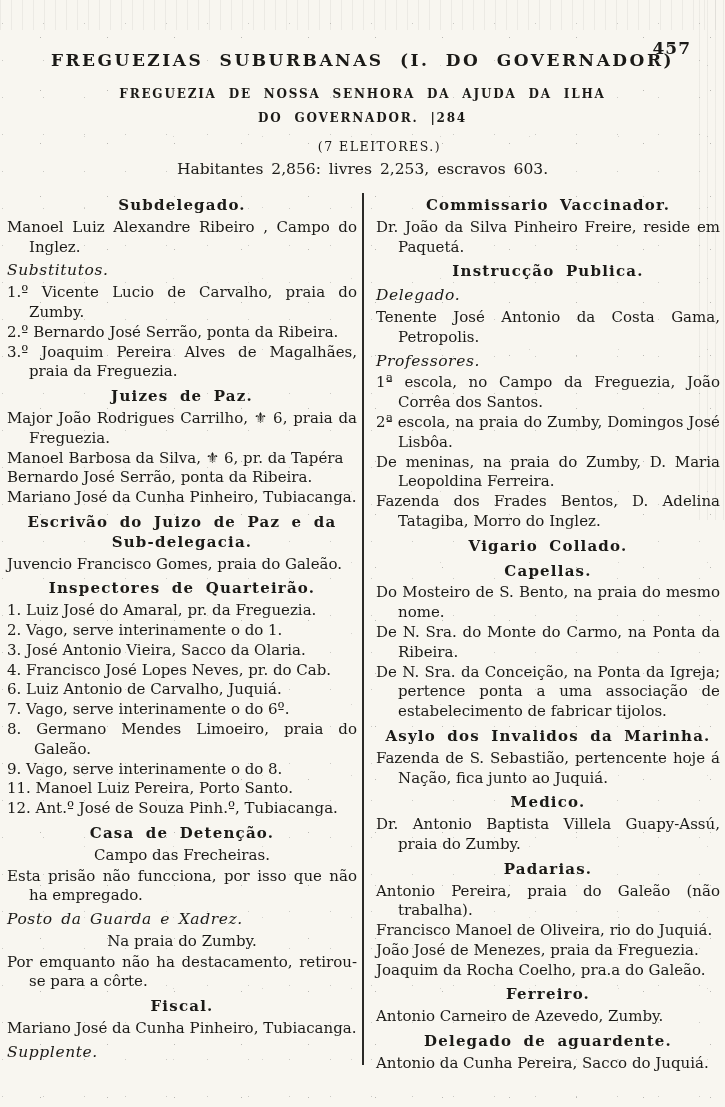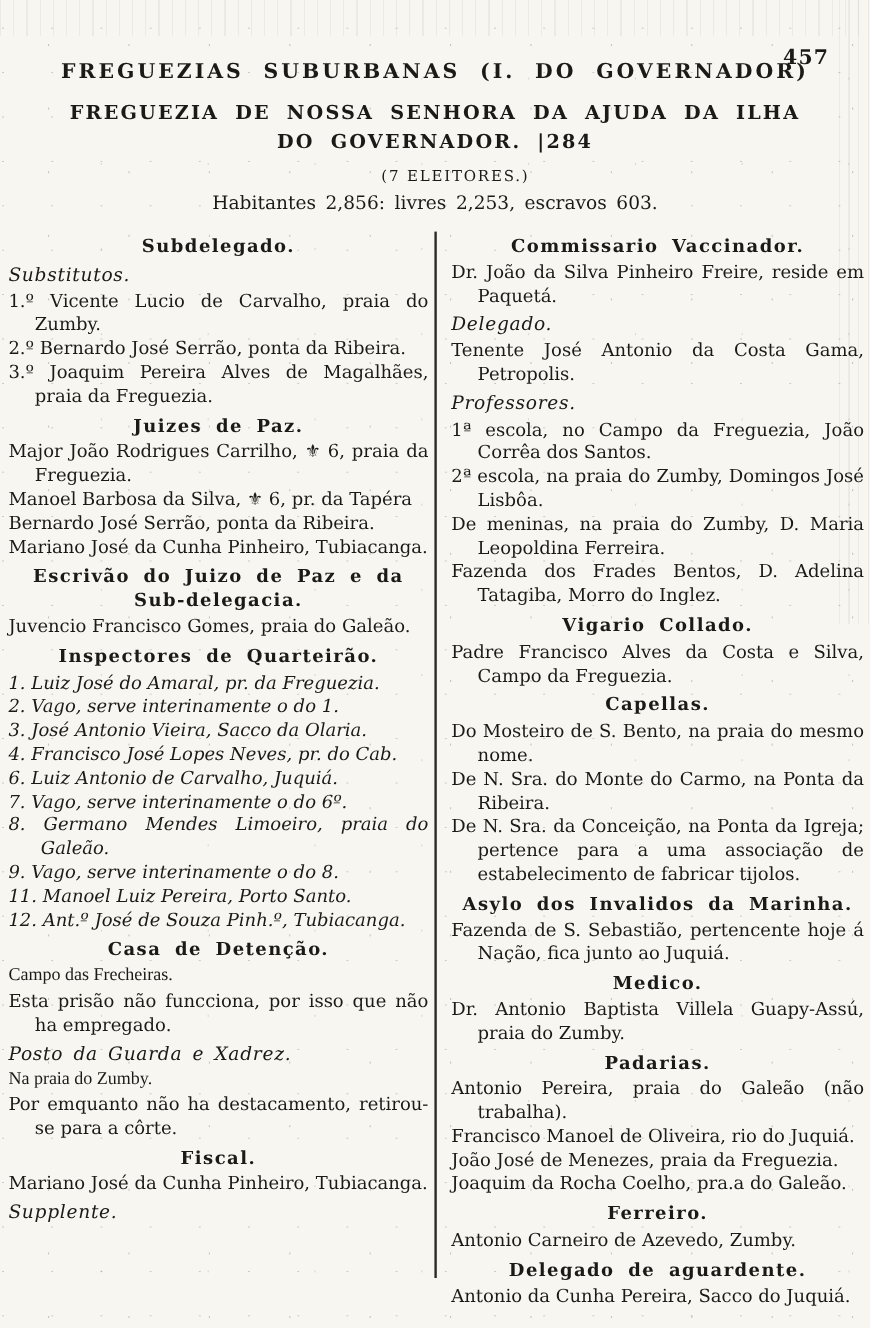--- a/index.html
+++ b/index.html
@@ -50,21 +50,21 @@
     word-spacing:8px;
   }
   .page-num{
     position:absolute;
     right:34px;top:38px;
     letter-spacing:1px;word-spacing:normal;
   }
   .main-title{
     text-align:center;
     font-weight:bold;
-    font-size:16px;
+    font-size:12px;
     letter-spacing:1.8px;
     word-spacing:6px;
     margin-top:12px;
     line-height:24px;
   }
   .electors{
     text-align:center;
     font-size:12.5px;
     letter-spacing:1.5px;
     margin-top:9px;
@@ -99,31 +99,30 @@
     font-weight:bold;text-align:center;
     letter-spacing:1.2px;word-spacing:5px;
     margin:5px 0 2px;
   }
   .hi{
     font-style:italic;text-align:left;
     letter-spacing:.6px;word-spacing:3px;
     margin:4px 0 2px;
     font-size:15.5px;
   }
-  .c{margin:1px 0;font-family:Liberation Serif, serif;}
+  .c{text-align:center;margin:1px 0;}
   .p{
     text-align:justify;
     padding-left:22px;text-indent:-22px;
     margin:0;
   }
   .li{
     text-align:justify;
     padding-left:27px;text-indent:-27px;
     margin:0;
-    font-style:italic;
   }
 </style>
 </head>
 <body>
 
 <div class="page">
   <div class="tick-strip-top"></div>
   <div class="tick-strip-right"></div>
 
   <div class="running-head">
@@ -135,20 +134,21 @@
     <div>FREGUEZIA DE NOSSA SENHORA DA AJUDA DA ILHA</div>
     <div>DO GOVERNADOR. |284</div>
   </div>
 
   <div class="electors">(7 ELEITORES.)</div>
   <div class="inhabitants">Habitantes 2,856: livres 2,253, escravos 603.</div>
 
   <div class="columns">
     <div class="col col-left">
         <p class="blk h">Subdelegado.</p>
+        <p class="blk p">Manoel Luiz Alexandre Ribeiro , Campo do Inglez.</p>
         <p class="blk hi">Substitutos.</p>
         <p class="blk p">1.º Vicente Lucio de Carvalho, praia do Zumby.</p>
         <p class="blk p">2.º Bernardo José Serrão, ponta da Ribeira.</p>
         <p class="blk p">3.º Joaquim Pereira Alves de Magalhães, praia da Freguezia.</p>
         <p class="blk h">Juizes de Paz.</p>
         <p class="blk p">Major João Rodrigues Carrilho, ⚜ 6, praia da Freguezia.</p>
         <p class="blk p">Manoel Barbosa da Silva, ⚜ 6, pr. da Tapéra</p>
         <p class="blk p">Bernardo José Serrão, ponta da Ribeira.</p>
         <p class="blk p">Mariano José da Cunha Pinheiro, Tubiacanga.</p>
         <p class="blk h">Escrivão do Juizo de Paz e da Sub-delegacia.</p>
@@ -171,33 +171,33 @@
         <p class="blk c">Na praia do Zumby.</p>
         <p class="blk p">Por emquanto não ha destacamento, retirou-se para a côrte.</p>
         <p class="blk h">Fiscal.</p>
         <p class="blk p">Mariano José da Cunha Pinheiro, Tubiacanga.</p>
         <p class="blk hi">Supplente.</p>
       </div>
     <div class="col-divider"></div>
     <div class="col col-right">
         <p class="blk h">Commissario Vaccinador.</p>
         <p class="blk p">Dr. João da Silva Pinheiro Freire, reside em Paquetá.</p>
+        <p class="blk h">Instrucção Publica.</p>
         <p class="blk hi">Delegado.</p>
         <p class="blk p">Tenente José Antonio da Costa Gama, Petropolis.</p>
         <p class="blk hi">Professores.</p>
         <p class="blk p">1ª escola, no Campo da Freguezia, João Corrêa dos Santos.</p>
         <p class="blk p">2ª escola, na praia do Zumby, Domingos José Lisbôa.</p>
         <p class="blk p">De meninas, na praia do Zumby, D. Maria Leopoldina Ferreira.</p>
         <p class="blk p">Fazenda dos Frades Bentos, D. Adelina Tatagiba, Morro do Inglez.</p>
         <p class="blk h">Vigario Collado.</p>
-        <p class="blk p">Padre Francisco Alves da Costa e Silva, Campo da Freguezia.</p>
         <p class="blk h">Capellas.</p>
         <p class="blk p">Do Mosteiro de S. Bento, na praia do mesmo nome.</p>
         <p class="blk p">De N. Sra. do Monte do Carmo, na Ponta da Ribeira.</p>
-        <p class="blk p">De N. Sra. da Conceição, na Ponta da Igreja; pertence para a uma associação de estabelecimento de fabricar tijolos.</p>
+        <p class="blk p">De N. Sra. da Conceição, na Ponta da Igreja; pertence ponta a uma associação de estabelecimento de fabricar tijolos.</p>
         <p class="blk h">Asylo dos Invalidos da Marinha.</p>
         <p class="blk p">Fazenda de S. Sebastião, pertencente hoje á Nação, fica junto ao Juquiá.</p>
         <p class="blk h">Medico.</p>
         <p class="blk p">Dr. Antonio Baptista Villela Guapy-Assú, praia do Zumby.</p>
         <p class="blk h">Padarias.</p>
         <p class="blk p">Antonio Pereira, praia do Galeão (não trabalha).</p>
         <p class="blk p">Francisco Manoel de Oliveira, rio do Juquiá.</p>
         <p class="blk p">João José de Menezes, praia da Freguezia.</p>
         <p class="blk p">Joaquim da Rocha Coelho, pra.a do Galeão.</p>
         <p class="blk h">Ferreiro.</p>

